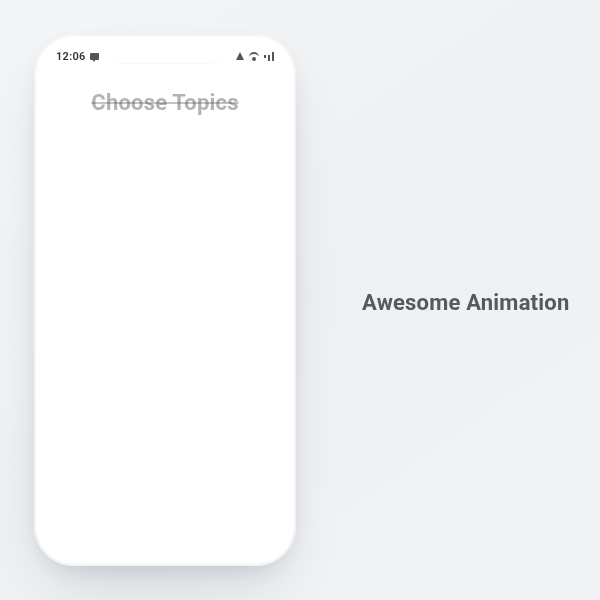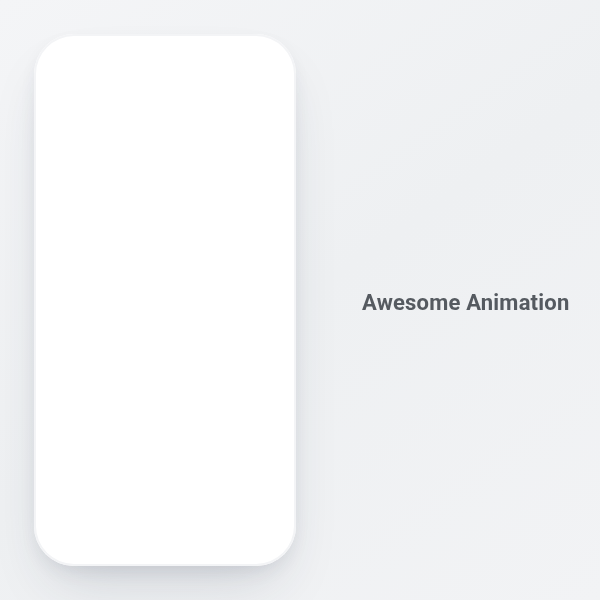--- a/index.html
+++ b/index.html
@@ -97,18 +97,33 @@
     letter-spacing: 0.2px;
     margin-left: 44px;
   }
 </style>
 </head>
 <body>
 
 <div class="phone">
   <div class="phone-screen">
 
+    <div class="status-bar">
+      <div class="status-left">
+        <span class="clock">12:06</span>
+        <span class="chat-icon"></span>
+      </div>
+      <div class="notch"></div>
+      <div class="status-right">
+        <span class="alert-icon"></span>
+        <span class="wifi-icon"></span>
+        <span class="signal-icon"></span>
+      </div>
+    </div>
 
+    <div class="app-content">
+      <div class="screen-heading">Choose Topics</div>
+    </div>
 
   </div>
 </div>
 
 <div class="caption">Awesome Animation</div>
 
 </body></html>

